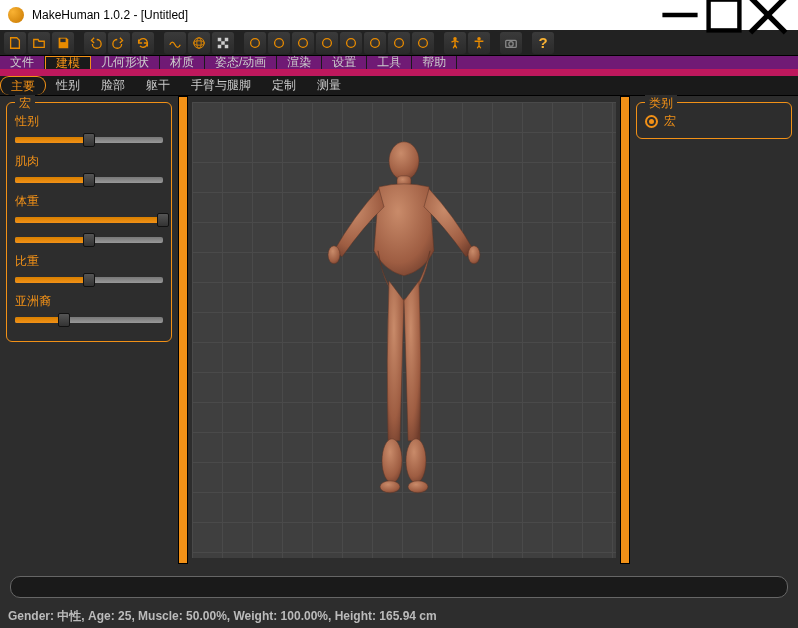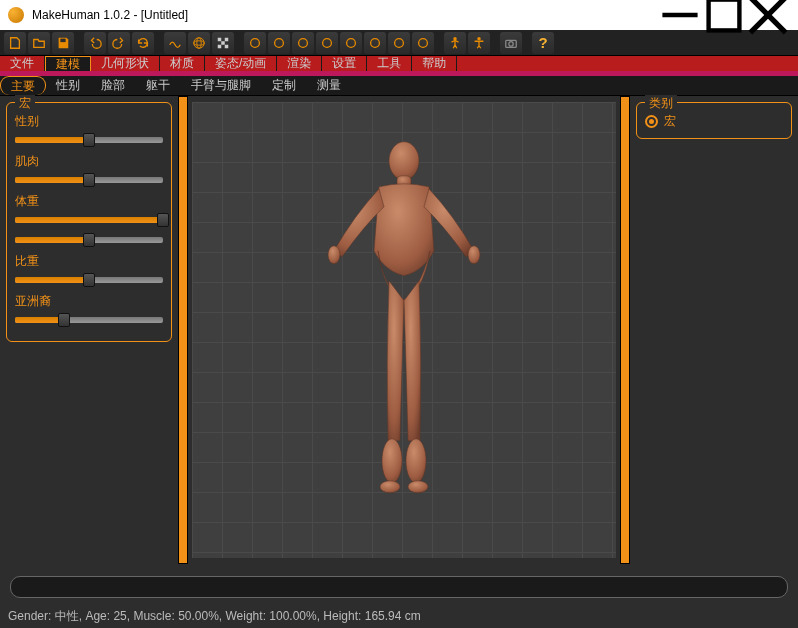--- a/index.html
+++ b/index.html
@@ -9,21 +9,21 @@
   .titlebar .logo { width: 16px; height: 16px; border-radius: 50%; background: radial-gradient(circle at 30% 30%, #f9b233, #c87800); margin-right: 8px; }
   .titlebar .title { flex: 1; font-size: 12px; }
   .winbtn { width: 44px; height: 30px; display: flex; align-items: center; justify-content: center; color: #000; }
   
   .toolbar { height: 26px; background: #222; display: flex; align-items: center; padding: 2px 4px; gap: 2px; border-bottom: 1px solid #000; }
   .tbtn { width: 22px; height: 22px; border-radius: 3px; background: linear-gradient(#3a3a3a,#2a2a2a); display: flex; align-items: center; justify-content: center; color: #e88b00; font-size: 13px; }
   .tbtn.sep { width: 6px; background: none; }
   .tbtn.help { color: #f9b233; font-weight: bold; font-size: 15px; }
   .tbtn svg { width: 14px; height: 14px; }
   
-  .menurow { height: 20px; background: #b91c1c; display: flex; align-items: stretch; border-bottom: 5px solid #be185d; }
+  .menurow { height: 20px; background: #701a75; display: flex; align-items: stretch; border-bottom: 7px solid #be185d; }
   .menurow .mitem { padding: 0 10px; display: flex; align-items: center; color: #ccc; border-right: 1px solid #1a1a1a; cursor: default; }
   .menurow .mitem.active { background: #1a1a1a; color: #f29117; border: 1px solid #f29117; border-bottom: none; }
   .menurow.sub { background: #1a1a1a; border-bottom: 1px solid #000; }
   .menurow.sub .mitem.active { background: #1a1a1a; border-radius: 9px; }
   
   .main { position: absolute; top: 96px; left: 0; right: 0; bottom: 64px; display: flex; background: #2d2d2d; }
   .leftpanel { width: 178px; padding: 6px; }
   .panel-frame { border: 1px solid #f29117; border-radius: 6px; padding: 10px 8px 8px 8px; position: relative; }
   .panel-frame > .legend { position: absolute; top: -8px; left: 8px; background: #2d2d2d; padding: 0 4px; color: #f29117; font-size: 12px; }
   .param { margin-bottom: 6px; }
@@ -39,21 +39,21 @@
   .grid { position: absolute; inset: 0; background-image: linear-gradient(#4a4a4a 1px, transparent 1px), linear-gradient(90deg,#4a4a4a 1px, transparent 1px); background-size: 30px 30px; }
   .figure { position: absolute; left: 50%; top: 50%; transform: translate(-50%,-52%); }
   
   .rightpanel { width: 168px; padding: 6px; }
   .radio-row { display: flex; align-items: center; gap: 6px; color: #f29117; }
   .radio { width: 13px; height: 13px; border-radius: 50%; border: 2px solid #f29117; display: inline-flex; align-items: center; justify-content: center; }
   .radio .dot { width: 5px; height: 5px; border-radius: 50%; background: #f29117; }
   
   .bottom { position: absolute; bottom: 24px; left: 0; right: 0; height: 34px; padding: 6px 10px; }
   .searchbox { height: 22px; border: 1px solid #666; border-radius: 10px; background: #1a1a1a; }
-  .statusbar { position: absolute; bottom: 0; left: 0; right: 0; height: 24px; padding: 4px 8px; color: #bbb; font-size: 12px; background: #2d2d2d; }
+  .statusbar { position: absolute; bottom: 0; left: 0; right: 0; height: 24px; padding: 4px 8px; color: #bbb; font-size: 12px; background: #2d2d2d; font-weight: bold; }
 </style>
 </head>
 <body>
 
 <div class="titlebar">
   <div class="logo"></div>
   <div class="title">MakeHuman 1.0.2 - [Untitled]</div>
   <div class="winbtn">
     <svg viewBox="0 0 10 10">
         <line x1="1" y1="5" x2="9" y2="5" stroke="#000" stroke-width="1"></line>

